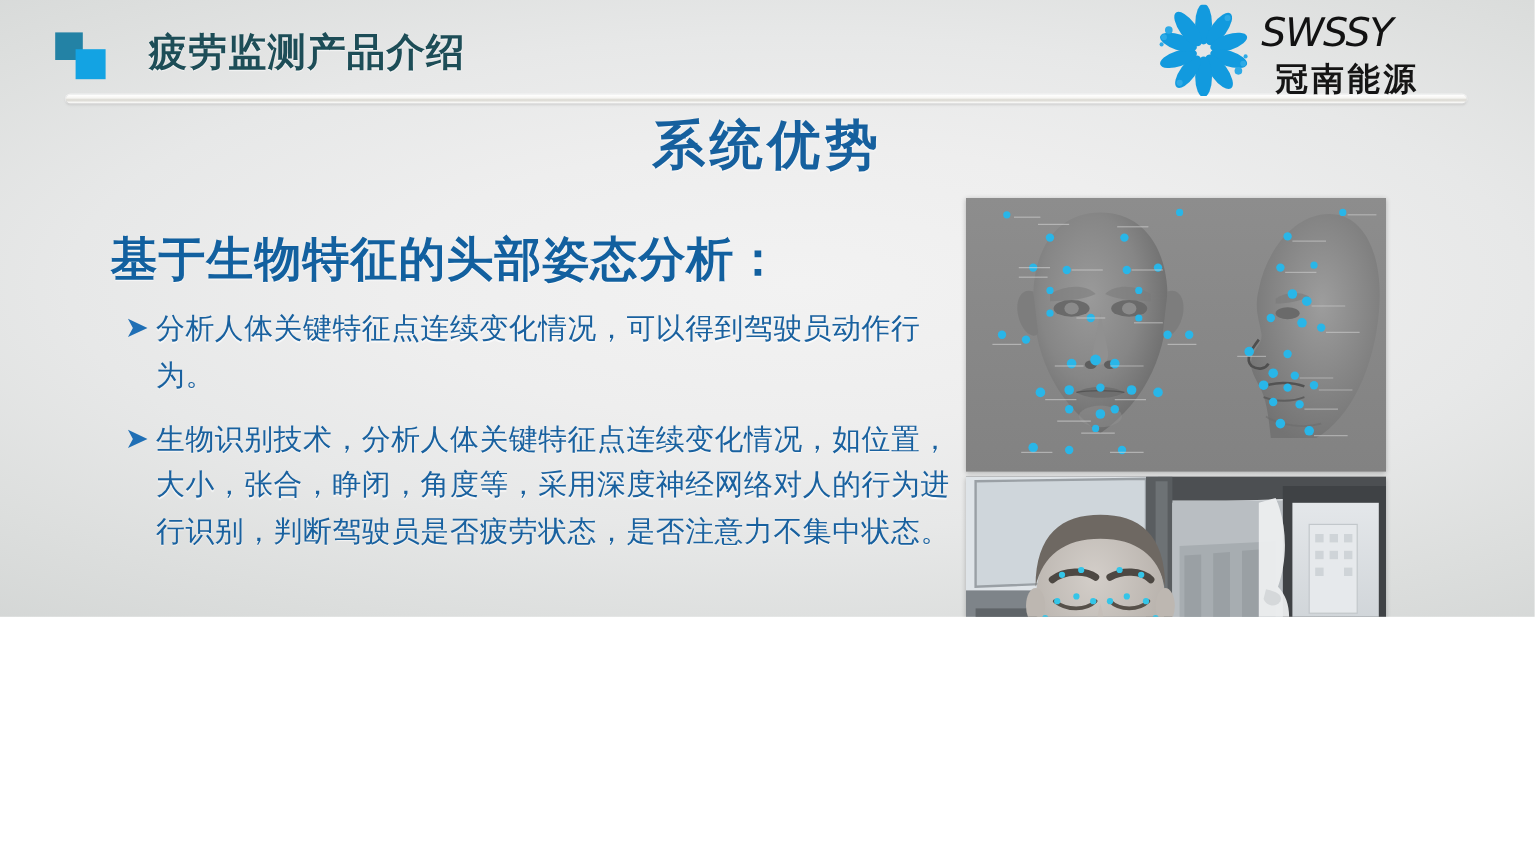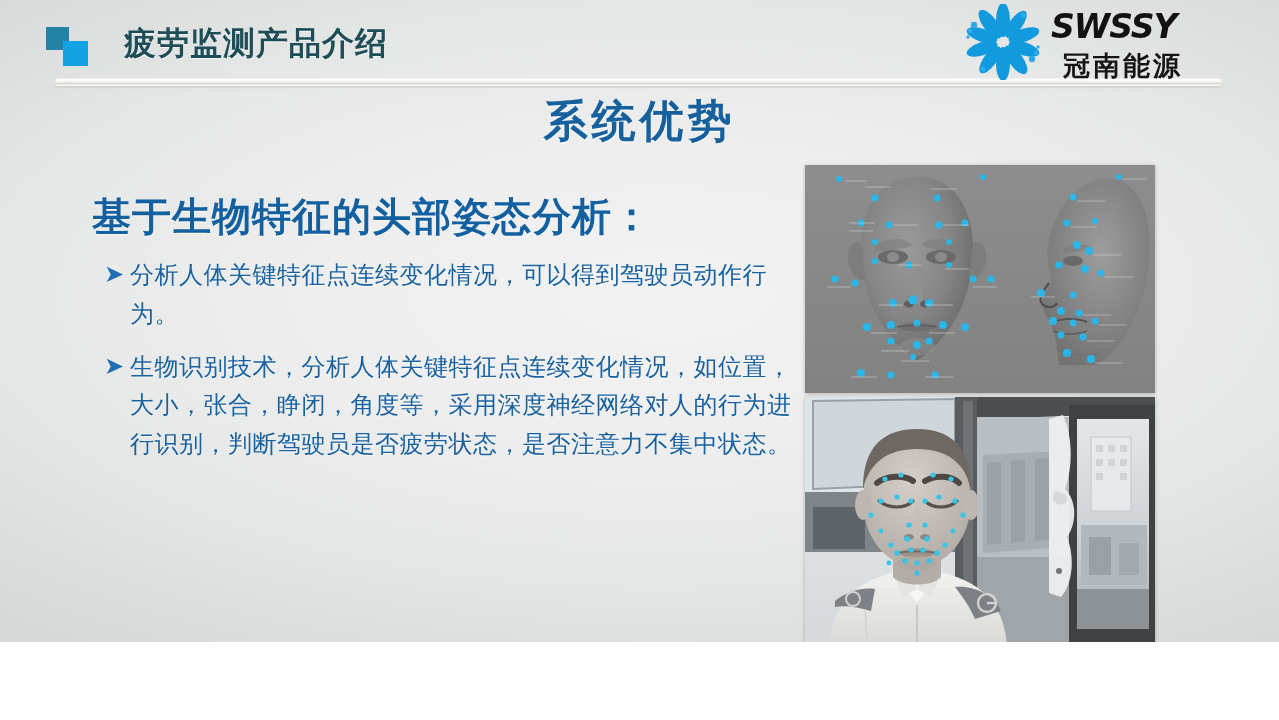--- a/index.html
+++ b/index.html
@@ -3,21 +3,21 @@
 <meta charset="utf-8">
 <style>
   * { margin:0; padding:0; box-sizing:border-box; }
   html, body {
     width:1279px; height:720px;
     overflow:hidden;
     font-family:"Liberation Sans","DejaVu Sans",sans-serif;
   }
   #slide {
     position:relative;
-    width:1279px; height:642px;
+    width:1279px; height:514px;
     background:
       radial-gradient(ellipse 95% 80% at 52% 46%,
         #f2f2f2 0%, #eeeeee 28%, #e7e8e8 50%, #dcdedd 72%, #ced1d0 100%);
     overflow:hidden;
   }
 
   
   #header { position:absolute; left:0; top:0; width:1279px; height:92px; }
 
   .sq { position:absolute; }
@@ -39,21 +39,21 @@
     background:linear-gradient(to bottom,#ffffff 0%,#f6f5f2 38%,#d9d7d0 62%,#ffffff 100%);
     border-radius:4px;
     box-shadow:0 1px 2px rgba(120,120,120,.40), 0 0 0 1px rgba(255,255,255,.6);
   }
 
   
   #logo { position:absolute; left:963px; top:4px; width:260px; height:76px; }
   #logo-mark { position:absolute; left:0; top:0; width:80px; height:76px; }
   #logo-text {
     position:absolute; left:88px; top:3px;
-    font-size:33px; font-weight:bold; font-style:italic;
+    font-size:33px; font-weight:normal; font-style:italic;
     color:#121212; letter-spacing:-1px;
     font-family:"DejaVu Sans","Liberation Sans",sans-serif;
   }
   #logo-sub {
     position:absolute; left:100px; top:44px;
     font-size:27px; font-weight:bold; color:#151515; letter-spacing:3px;
   }
 
   
   #slide-title {

